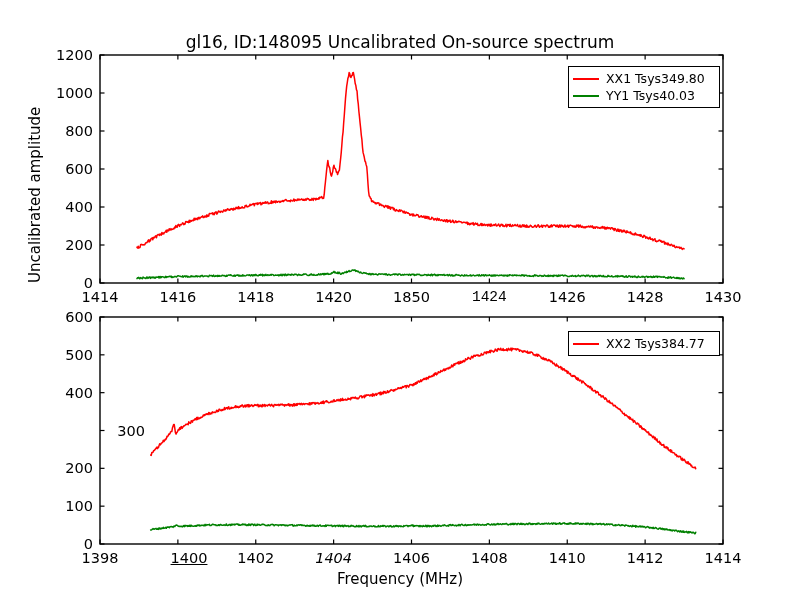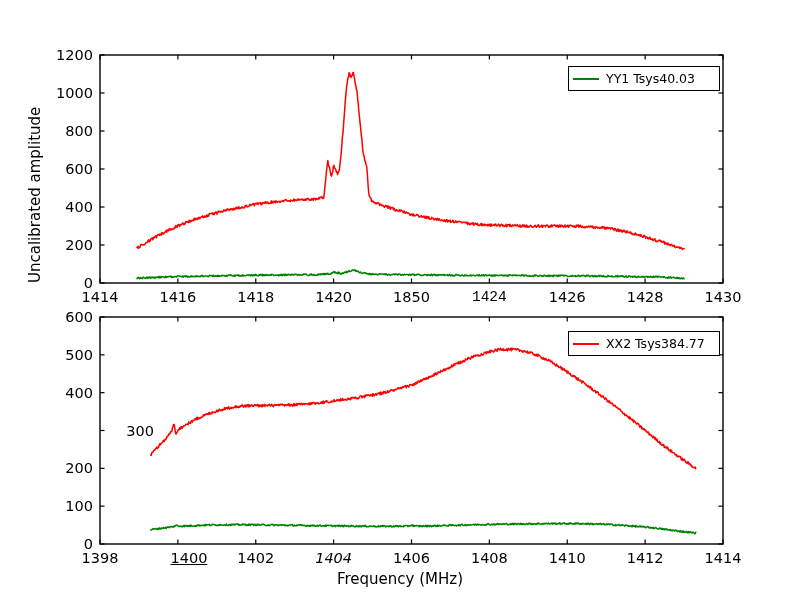--- a/index.html
+++ b/index.html
@@ -89,20 +89,21 @@
     font-size: 12.5px;
     color: #000;
     font-family: "DejaVu Sans", sans-serif;
   }
 </style>
 </head>
 <body>
 
 <div id="figure">
 
+  <div class="fig-title" style="top:32px;">gl16, ID:148095 Uncalibrated On-source spectrum</div>
 
   <div class="panel" style="left:0px; top:0px; width:800px; height:310px;">
     <svg id="svg-top" width="800" height="310">
         <rect x="100" y="55" width="623" height="228" fill="none" stroke="#000000" stroke-width="1.4"></rect>
         <line x1="100" y1="283" x2="100" y2="278.5" stroke="#000000" stroke-width="1.2"></line>
         <line x1="100" y1="55" x2="100" y2="59.5" stroke="#000000" stroke-width="1.2"></line>
         <line x1="177.875" y1="283" x2="177.875" y2="278.5" stroke="#000000" stroke-width="1.2"></line>
         <line x1="177.875" y1="55" x2="177.875" y2="59.5" stroke="#000000" stroke-width="1.2"></line>
         <line x1="255.75" y1="283" x2="255.75" y2="278.5" stroke="#000000" stroke-width="1.2"></line>
         <line x1="255.75" y1="55" x2="255.75" y2="59.5" stroke="#000000" stroke-width="1.2"></line>
@@ -130,20 +131,24 @@
         <line x1="723" y1="131" x2="718.5" y2="131" stroke="#000000" stroke-width="1.2"></line>
         <line x1="100" y1="93" x2="104.5" y2="93" stroke="#000000" stroke-width="1.2"></line>
         <line x1="723" y1="93" x2="718.5" y2="93" stroke="#000000" stroke-width="1.2"></line>
         <line x1="100" y1="55" x2="104.5" y2="55" stroke="#000000" stroke-width="1.2"></line>
         <line x1="723" y1="55" x2="718.5" y2="55" stroke="#000000" stroke-width="1.2"></line>
         <path d="M136.99 247.21L137.60 248.06L138.21 246.22L138.81 248.12L139.42 247.45L140.03 247.39L140.64 244.67L141.25 244.24L141.85 244.73L142.46 244.62L143.07 245.09L143.68 244.68L144.28 244.90L144.89 244.51L145.50 243.12L146.11 242.78L146.72 242.82L147.32 242.01L147.93 240.75L148.54 239.82L149.15 242.03L149.76 239.99L150.36 240.96L150.97 238.64L151.58 238.43L152.19 237.86L152.79 239.82L153.40 237.37L154.01 237.93L154.62 237.26L155.23 236.30L155.83 235.70L156.44 237.77L157.05 235.39L157.66 234.93L158.27 234.47L158.87 234.87L159.48 235.54L160.09 233.84L160.70 234.88L161.30 235.12L161.91 232.48L162.52 233.94L163.13 233.12L163.74 233.92L164.34 232.41L164.95 232.21L165.56 231.75L166.17 230.25L166.78 232.28L167.38 229.98L167.99 230.65L168.60 230.91L169.21 228.65L169.81 230.08L170.42 230.09L171.03 228.59L171.64 229.81L172.25 229.19L172.85 229.34L173.46 228.54L174.07 228.70L174.68 227.08L175.29 227.82L175.89 225.53L176.50 226.86L177.11 227.25L177.72 225.13L178.32 224.39L178.93 225.20L179.54 226.43L180.15 224.46L180.76 224.73L181.36 224.76L181.97 223.85L182.58 222.87L183.19 223.15L183.80 224.68L184.40 223.73L185.01 224.16L185.62 221.72L186.23 221.40L186.83 222.08L187.44 222.20L188.05 221.50L188.66 222.60L189.27 220.28L189.87 222.31L190.48 220.43L191.09 220.74L191.70 221.26L192.31 220.13L192.91 220.18L193.52 220.64L194.13 218.27L194.74 219.96L195.34 218.36L195.95 219.54L196.56 218.82L197.17 218.13L197.78 219.61L198.38 217.71L198.99 217.29L199.60 218.77L200.21 217.86L200.82 217.31L201.42 216.72L202.03 216.94L202.64 215.79L203.25 217.52L203.85 217.52L204.46 216.87L205.07 215.78L205.68 216.99L206.29 216.93L206.89 214.87L207.50 216.43L208.11 215.28L208.72 216.10L209.33 213.54L209.93 213.46L210.54 213.63L211.15 213.62L211.76 213.54L212.36 212.80L212.97 214.58L213.58 213.23L214.19 214.67L214.80 212.62L215.40 212.85L216.01 211.73L216.62 214.02L217.23 213.75L217.84 212.27L218.44 211.04L219.05 211.78L219.66 211.48L220.27 212.45L220.87 211.35L221.48 211.22L222.09 211.77L222.70 212.13L223.31 210.96L223.91 209.88L224.52 210.56L225.13 211.25L225.74 209.69L226.35 210.70L226.95 209.47L227.56 208.89L228.17 209.87L228.78 209.17L229.38 210.16L229.99 210.20L230.60 209.08L231.21 208.46L231.82 209.28L232.42 208.83L233.03 210.25L233.64 208.18L234.25 208.63L234.86 209.55L235.46 208.78L236.07 207.24L236.68 208.50L237.29 207.66L237.89 208.64L238.50 206.61L239.11 208.74L239.72 207.43L240.33 208.31L240.93 208.01L241.54 207.77L242.15 206.74L242.76 207.84L243.37 207.95L243.97 207.63L244.58 207.80L245.19 205.53L245.80 206.02L246.40 205.38L247.01 206.96L247.62 206.86L248.23 206.65L248.84 206.06L249.44 206.02L250.05 204.28L250.66 205.53L251.27 204.75L251.88 204.76L252.48 203.94L253.09 204.13L253.70 203.57L254.31 205.82L254.92 203.79L255.52 203.49L256.13 203.53L256.74 203.29L257.35 204.59L257.95 202.84L258.56 203.98L259.17 203.17L259.78 202.80L260.39 202.47L260.99 204.86L261.60 203.35L262.21 203.90L262.82 202.54L263.43 203.30L264.03 202.81L264.64 203.12L265.25 201.73L265.86 203.21L266.46 202.98L267.07 201.96L267.68 202.06L268.29 203.71L268.90 203.20L269.50 203.46L270.11 203.17L270.72 203.22L271.33 200.83L271.94 203.37L272.54 201.57L273.15 202.77L273.76 201.31L274.37 202.13L274.97 201.00L275.58 202.74L276.19 200.94L276.80 201.94L277.41 202.23L278.01 201.42L278.62 201.45L279.23 201.24L279.84 202.45L280.45 202.11L281.05 201.08L281.66 201.57L282.27 201.26L282.88 200.48L283.48 201.50L284.09 200.45L284.70 200.48L285.31 199.73L285.92 199.58L286.52 200.24L287.13 201.00L287.74 200.93L288.35 200.77L288.96 201.11L289.56 200.77L290.17 201.62L290.78 200.10L291.39 200.40L291.99 200.75L292.60 200.99L293.21 200.62L293.82 199.07L294.43 201.11L295.03 199.73L295.64 200.08L296.25 200.50L296.86 200.61L297.47 199.08L298.07 200.06L298.68 199.09L299.29 200.00L299.90 199.37L300.50 199.77L301.11 199.58L301.72 198.87L302.33 199.57L302.94 200.32L303.54 199.32L304.15 200.38L304.76 199.74L305.37 198.96L305.98 200.33L306.58 199.42L307.19 198.40L307.80 198.88L308.41 198.73L309.01 199.74L309.62 200.33L310.23 199.56L310.84 200.28L311.45 200.14L312.05 198.35L312.66 199.54L313.27 200.38L313.88 198.25L314.49 198.74L315.09 198.62L315.70 200.00L316.31 198.38L316.92 199.30L317.52 198.78L318.13 199.30L318.74 197.78L319.35 198.82L319.96 197.09L320.56 197.43L321.17 197.24L321.78 196.62L322.39 198.45L323.00 198.03L323.60 198.42L324.21 194.47L324.82 187.36L325.43 182.02L326.03 175.95L326.64 169.81L327.25 164.87L327.86 160.47L328.47 165.33L329.07 166.76L329.68 167.76L330.29 172.07L330.90 174.89L331.51 176.18L332.11 173.78L332.72 171.61L333.33 167.15L333.94 165.23L334.54 167.99L335.15 168.31L335.76 169.45L336.37 172.15L336.98 171.93L337.58 174.48L338.19 172.63L338.80 171.03L339.41 170.05L340.02 164.16L340.62 158.60L341.23 152.61L341.84 145.03L342.45 136.80L343.05 132.11L343.66 123.03L344.27 115.45L344.88 106.88L345.49 98.64L346.09 92.10L346.70 86.10L347.31 82.30L347.92 78.20L348.53 76.64L349.13 72.60L349.74 73.73L350.35 76.93L350.96 77.45L351.56 75.70L352.17 75.47L352.78 72.65L353.39 72.56L354.00 75.82L354.60 79.07L355.21 83.54L355.82 85.47L356.43 89.64L357.04 91.04L357.64 99.07L358.25 103.79L358.86 111.25L359.47 116.90L360.07 122.93L360.68 128.53L361.29 135.11L361.90 139.56L362.51 147.48L363.11 152.66L363.72 154.88L364.33 157.53L364.94 161.00L365.55 161.98L366.15 164.88L366.76 166.81L367.37 174.23L367.98 183.69L368.58 191.52L369.19 195.93L369.80 196.56L370.41 198.21L371.02 198.46L371.62 201.59L372.23 201.26L372.84 200.83L373.45 202.30L374.06 202.13L374.66 202.28L375.27 203.70L375.88 202.68L376.49 203.76L377.09 203.41L377.70 202.65L378.31 202.99L378.92 202.91L379.53 205.37L380.13 204.85L380.74 204.06L381.35 205.03L381.96 205.80L382.57 205.28L383.17 205.61L383.78 206.50L384.39 207.45L385.00 206.31L385.60 205.49L386.21 205.89L386.82 206.87L387.43 205.78L388.04 208.27L388.64 206.13L389.25 207.92L389.86 206.85L390.47 209.19L391.08 207.35L391.68 207.76L392.29 207.41L392.90 207.57L393.51 209.68L394.11 208.33L394.72 210.00L395.33 210.98L395.94 210.62L396.55 209.55L397.15 210.56L397.76 210.70L398.37 211.35L398.98 210.26L399.59 209.76L400.19 211.41L400.80 210.19L401.41 210.20L402.02 210.79L402.62 211.33L403.23 212.80L403.84 211.22L404.45 211.24L405.06 213.29L405.66 212.83L406.27 212.04L406.88 212.51L407.49 213.17L408.10 212.86L408.70 213.32L409.31 213.69L409.92 215.28L410.53 214.34L411.13 214.89L411.74 214.29L412.35 213.98L412.96 216.02L413.57 214.10L414.17 215.61L414.78 215.86L415.39 215.86L416.00 215.48L416.61 214.47L417.21 215.03L417.82 214.67L418.43 215.62L419.04 217.22L419.64 217.13L420.25 216.64L420.86 215.92L421.47 215.71L422.08 217.14L422.68 217.07L423.29 216.73L423.90 215.93L424.51 217.82L425.12 218.11L425.72 216.24L426.33 218.30L426.94 216.40L427.55 216.79L428.15 218.82L428.76 216.66L429.37 218.57L429.98 219.43L430.59 219.02L431.19 219.13L431.80 217.18L432.41 217.76L433.02 218.21L433.63 219.81L434.23 219.90L434.84 218.82L435.45 218.58L436.06 219.59L436.66 220.39L437.27 218.29L437.88 218.84L438.49 220.23L439.10 218.78L439.70 219.64L440.31 220.44L440.92 220.48L441.53 219.82L442.14 219.97L442.74 220.52L443.35 221.33L443.96 220.14L444.57 219.79L445.17 221.28L445.78 221.70L446.39 219.76L447.00 219.72L447.61 222.09L448.21 220.41L448.82 221.38L449.43 220.81L450.04 220.01L450.65 222.37L451.25 221.89L451.86 221.94L452.47 220.33L453.08 220.53L453.68 222.57L454.29 222.64L454.90 222.56L455.51 220.85L456.12 221.24L456.72 222.48L457.33 221.80L457.94 221.89L458.55 221.29L459.16 221.30L459.76 221.73L460.37 221.67L460.98 221.65L461.59 222.67L462.19 222.73L462.80 222.65L463.41 222.14L464.02 222.17L464.63 222.42L465.23 222.38L465.84 222.91L466.45 222.96L467.06 222.01L467.67 224.43L468.27 222.87L468.88 224.20L469.49 224.71L470.10 223.38L470.70 224.34L471.31 223.54L471.92 223.27L472.53 223.98L473.14 222.65L473.74 224.98L474.35 224.86L474.96 223.62L475.57 223.06L476.18 224.28L476.78 224.27L477.39 223.31L478.00 225.53L478.61 225.17L479.21 225.20L479.82 225.44L480.43 224.39L481.04 223.42L481.65 225.43L482.25 223.85L482.86 225.47L483.47 225.32L484.08 224.21L484.69 224.34L485.29 225.58L485.90 224.92L486.51 224.73L487.12 224.49L487.72 226.06L488.33 224.34L488.94 224.64L489.55 225.78L490.16 224.11L490.76 226.20L491.37 224.14L491.98 225.74L492.59 225.54L493.20 225.42L493.80 224.59L494.41 225.37L495.02 224.65L495.63 223.93L496.23 225.70L496.84 225.94L497.45 225.24L498.06 224.81L498.67 224.08L499.27 225.47L499.88 226.50L500.49 225.58L501.10 224.25L501.71 224.87L502.31 224.43L502.92 226.13L503.53 225.29L504.14 226.55L504.74 226.15L505.35 225.74L505.96 224.31L506.57 226.82L507.18 226.10L507.78 224.42L508.39 225.01L509.00 224.63L509.61 226.19L510.22 224.31L510.82 225.84L511.43 226.40L512.04 226.32L512.65 224.81L513.25 225.87L513.86 225.67L514.47 225.29L515.08 224.51L515.69 225.63L516.29 225.83L516.90 225.55L517.51 224.45L518.12 226.39L518.73 226.46L519.33 226.72L519.94 225.00L520.55 226.98L521.16 226.29L521.76 226.90L522.37 224.88L522.98 224.80L523.59 226.41L524.20 224.97L524.80 226.66L525.41 225.54L526.02 227.27L526.63 224.89L527.24 227.12L527.84 226.14L528.45 227.16L529.06 227.05L529.67 226.55L530.27 225.22L530.88 225.57L531.49 226.34L532.10 227.02L532.71 227.31L533.31 227.06L533.92 226.83L534.53 225.86L535.14 225.24L535.75 226.15L536.35 227.31L536.96 226.35L537.57 225.92L538.18 224.67L538.78 225.81L539.39 227.34L540.00 226.23L540.61 226.26L541.22 226.54L541.82 225.08L542.43 227.35L543.04 225.94L543.65 225.40L544.26 225.57L544.86 225.66L545.47 226.82L546.08 225.79L546.69 225.06L547.29 225.09L547.90 225.64L548.51 227.16L549.12 227.10L549.73 227.13L550.33 225.43L550.94 226.82L551.55 224.89L552.16 226.76L552.77 225.35L553.37 225.18L553.98 224.86L554.59 225.29L555.20 225.30L555.80 226.56L556.41 226.62L557.02 224.99L557.63 225.63L558.24 227.27L558.84 227.36L559.45 224.97L560.06 225.27L560.67 227.06L561.28 225.32L561.88 225.15L562.49 226.44L563.10 226.30L563.71 227.09L564.31 225.86L564.92 224.98L565.53 227.10L566.14 226.57L566.75 225.95L567.35 226.37L567.96 225.08L568.57 227.28L569.18 226.05L569.79 225.36L570.39 225.04L571.00 225.50L571.61 225.68L572.22 225.74L572.82 226.63L573.43 226.01L574.04 227.04L574.65 225.91L575.26 227.07L575.86 227.21L576.47 225.13L577.08 226.23L577.69 225.36L578.30 224.92L578.90 227.23L579.51 226.14L580.12 225.03L580.73 226.18L581.33 227.27L581.94 226.31L582.55 226.37L583.16 227.64L583.77 226.94L584.37 227.68L584.98 226.84L585.59 227.72L586.20 226.54L586.81 227.02L587.41 226.72L588.02 226.49L588.63 226.04L589.24 227.02L589.84 227.09L590.45 225.91L591.06 226.57L591.67 227.05L592.28 225.81L592.88 227.59L593.49 228.19L594.10 226.88L594.71 227.89L595.32 228.25L595.92 226.81L596.53 226.94L597.14 226.92L597.75 228.03L598.35 227.58L598.96 227.44L599.57 228.17L600.18 228.37L600.79 227.60L601.39 226.98L602.00 228.23L602.61 226.45L603.22 227.23L603.83 228.22L604.43 226.93L605.04 229.11L605.65 227.48L606.26 229.07L606.86 227.39L607.47 227.23L608.08 228.64L608.69 227.69L609.30 227.79L609.90 228.40L610.51 229.13L611.12 227.77L611.73 227.66L612.34 227.97L612.94 229.32L613.55 228.54L614.16 230.55L614.77 228.57L615.37 228.76L615.98 229.90L616.59 231.15L617.20 230.61L617.81 228.97L618.41 231.19L619.02 229.44L619.63 231.50L620.24 230.49L620.85 229.76L621.45 230.61L622.06 232.16L622.67 231.15L623.28 230.17L623.88 231.62L624.49 230.36L625.10 231.66L625.71 232.57L626.32 232.67L626.92 230.73L627.53 232.31L628.14 232.06L628.75 232.59L629.36 232.22L629.96 232.90L630.57 231.86L631.18 233.75L631.79 233.23L632.39 234.30L633.00 234.65L633.61 234.13L634.22 234.88L634.83 233.61L635.43 232.99L636.04 234.87L636.65 234.25L637.26 235.07L637.87 234.78L638.47 235.02L639.08 235.45L639.69 234.71L640.30 236.19L640.90 234.61L641.51 235.94L642.12 236.37L642.73 237.41L643.34 237.06L643.94 235.30L644.55 235.84L645.16 236.56L645.77 238.17L646.38 237.07L646.98 237.12L647.59 238.49L648.20 238.05L648.81 238.99L649.41 237.61L650.02 237.19L650.63 239.32L651.24 238.98L651.85 239.48L652.45 238.91L653.06 240.65L653.67 239.54L654.28 239.44L654.89 238.70L655.49 241.28L656.10 241.02L656.71 241.72L657.32 241.28L657.92 241.16L658.53 240.54L659.14 240.06L659.75 240.28L660.36 241.21L660.96 240.62L661.57 242.11L662.18 242.26L662.79 241.30L663.40 241.79L664.00 241.38L664.61 244.00L665.22 242.52L665.83 243.99L666.43 244.06L667.04 242.97L667.65 244.71L668.26 243.18L668.87 244.86L669.47 244.64L670.08 245.58L670.69 245.05L671.30 244.23L671.91 244.72L672.51 245.92L673.12 246.27L673.73 245.29L674.34 245.47L674.94 247.30L675.55 247.64L676.16 247.34L676.77 246.58L677.38 247.40L677.98 247.59L678.59 247.21L679.20 247.02L679.81 248.42L680.42 247.73L681.02 247.37L681.63 248.61L682.24 249.35L682.85 248.43L683.45 248.40L684.06 248.89" fill="none" stroke="#ff0000" stroke-width="1.5" stroke-linejoin="round" stroke-linecap="round"></path>
         <path d="M136.99 278.62L137.60 277.66L138.21 277.96L138.81 277.41L139.42 278.65L140.03 278.64L140.64 277.58L141.25 277.98L141.85 278.54L142.46 278.66L143.07 277.13L143.68 277.49L144.28 277.93L144.89 277.97L145.50 278.42L146.11 278.43L146.72 276.93L147.32 277.27L147.93 278.36L148.54 277.75L149.15 276.94L149.76 276.93L150.36 278.37L150.97 276.96L151.58 277.66L152.19 277.80L152.79 277.01L153.40 277.63L154.01 277.01L154.62 278.08L155.23 278.19L155.83 276.99L156.44 277.41L157.05 277.21L157.66 277.32L158.27 276.66L158.87 278.01L159.48 276.64L160.09 277.91L160.70 276.47L161.30 277.54L161.91 276.67L162.52 276.79L163.13 276.77L163.74 277.23L164.34 277.64L164.95 277.43L165.56 276.32L166.17 277.55L166.78 276.60L167.38 276.95L167.99 276.76L168.60 276.85L169.21 276.16L169.81 276.60L170.42 276.69L171.03 276.02L171.64 277.51L172.25 276.81L172.85 277.50L173.46 277.06L174.07 277.00L174.68 276.38L175.29 276.44L175.89 276.71L176.50 276.98L177.11 276.32L177.72 275.80L178.32 275.78L178.93 275.96L179.54 276.15L180.15 276.17L180.76 276.54L181.36 276.63L181.97 276.90L182.58 275.79L183.19 277.14L183.80 276.44L184.40 276.06L185.01 275.85L185.62 276.96L186.23 275.90L186.83 275.92L187.44 277.11L188.05 276.32L188.66 277.01L189.27 276.89L189.87 277.05L190.48 276.10L191.09 276.81L191.70 275.86L192.31 276.18L192.91 276.74L193.52 276.47L194.13 276.24L194.74 276.75L195.34 276.71L195.95 275.78L196.56 276.00L197.17 276.87L197.78 276.04L198.38 276.39L198.99 276.20L199.60 276.67L200.21 276.77L200.82 275.69L201.42 275.96L202.03 275.38L202.64 275.93L203.25 276.70L203.85 276.37L204.46 276.01L205.07 275.96L205.68 275.89L206.29 275.91L206.89 275.88L207.50 276.42L208.11 276.44L208.72 276.72L209.33 275.16L209.93 275.35L210.54 275.74L211.15 275.73L211.76 275.47L212.36 276.45L212.97 275.90L213.58 275.15L214.19 276.52L214.80 276.30L215.40 276.37L216.01 275.51L216.62 276.00L217.23 276.46L217.84 275.30L218.44 276.29L219.05 275.44L219.66 276.22L220.27 275.97L220.87 276.06L221.48 275.94L222.09 275.32L222.70 275.33L223.31 275.76L223.91 275.58L224.52 275.61L225.13 276.34L225.74 276.39L226.35 275.27L226.95 276.29L227.56 275.37L228.17 275.20L228.78 275.02L229.38 275.09L229.99 275.42L230.60 274.73L231.21 275.16L231.82 275.57L232.42 275.89L233.03 275.99L233.64 276.13L234.25 275.16L234.86 276.18L235.46 276.21L236.07 275.12L236.68 275.33L237.29 275.21L237.89 274.83L238.50 276.02L239.11 275.12L239.72 275.99L240.33 276.14L240.93 275.32L241.54 275.96L242.15 276.10L242.76 274.73L243.37 275.94L243.97 275.40L244.58 275.85L245.19 275.88L245.80 275.76L246.40 275.29L247.01 274.97L247.62 275.08L248.23 274.98L248.84 275.43L249.44 274.78L250.05 275.42L250.66 275.86L251.27 275.06L251.88 274.82L252.48 275.86L253.09 274.82L253.70 275.59L254.31 274.76L254.92 275.61L255.52 274.44L256.13 274.76L256.74 275.57L257.35 275.51L257.95 275.87L258.56 275.74L259.17 274.72L259.78 275.19L260.39 274.39L260.99 275.20L261.60 274.91L262.21 274.35L262.82 275.93L263.43 275.08L264.03 274.77L264.64 275.65L265.25 275.28L265.86 274.40L266.46 275.31L267.07 275.40L267.68 274.67L268.29 274.99L268.90 275.50L269.50 275.06L270.11 275.13L270.72 274.42L271.33 275.18L271.94 274.32L272.54 274.63L273.15 274.81L273.76 275.51L274.37 275.52L274.97 275.29L275.58 275.03L276.19 275.30L276.80 275.30L277.41 275.35L278.01 274.82L278.62 275.77L279.23 274.82L279.84 275.49L280.45 275.31L281.05 274.17L281.66 275.62L282.27 275.67L282.88 274.20L283.48 275.02L284.09 274.51L284.70 275.68L285.31 274.13L285.92 274.39L286.52 275.54L287.13 275.32L287.74 274.32L288.35 274.35L288.96 274.94L289.56 274.52L290.17 274.62L290.78 275.33L291.39 274.18L291.99 274.69L292.60 274.40L293.21 275.14L293.82 275.12L294.43 274.30L295.03 274.48L295.64 274.20L296.25 274.25L296.86 274.78L297.47 275.56L298.07 274.89L298.68 274.19L299.29 274.97L299.90 274.75L300.50 274.92L301.11 275.26L301.72 275.32L302.33 274.82L302.94 274.87L303.54 274.00L304.15 274.39L304.76 274.05L305.37 274.11L305.98 274.00L306.58 274.71L307.19 275.08L307.80 275.41L308.41 275.42L309.01 275.21L309.62 275.41L310.23 274.37L310.84 274.74L311.45 273.93L312.05 275.01L312.66 274.86L313.27 275.28L313.88 274.39L314.49 275.06L315.09 275.33L315.70 275.34L316.31 275.25L316.92 274.67L317.52 275.13L318.13 274.43L318.74 273.86L319.35 274.81L319.96 274.79L320.56 273.91L321.17 274.69L321.78 273.97L322.39 274.13L323.00 273.47L323.60 274.79L324.21 273.43L324.82 274.61L325.43 273.54L326.03 274.14L326.64 273.46L327.25 273.93L327.86 273.31L328.47 274.45L329.07 274.12L329.68 274.32L330.29 274.04L330.90 274.05L331.51 272.88L332.11 273.30L332.72 272.69L333.33 272.10L333.94 271.35L334.54 272.77L335.15 272.00L335.76 272.95L336.37 273.15L336.98 273.43L337.58 272.16L338.19 273.58L338.80 272.19L339.41 272.51L340.02 273.48L340.62 274.14L341.23 274.13L341.84 273.27L342.45 272.86L343.05 273.65L343.66 273.22L344.27 272.52L344.88 272.03L345.49 272.13L346.09 272.64L346.70 271.26L347.31 272.28L347.92 271.66L348.53 271.37L349.13 270.50L349.74 271.65L350.35 271.29L350.96 271.27L351.56 270.66L352.17 270.01L352.78 269.90L353.39 270.32L354.00 270.44L354.60 269.89L355.21 269.93L355.82 271.43L356.43 270.71L357.04 270.90L357.64 271.62L358.25 271.19L358.86 272.08L359.47 272.68L360.07 272.85L360.68 272.07L361.29 272.73L361.90 273.31L362.51 273.45L363.11 273.09L363.72 272.50L364.33 272.97L364.94 272.86L365.55 273.29L366.15 272.92L366.76 273.83L367.37 273.63L367.98 273.91L368.58 274.37L369.19 273.46L369.80 274.27L370.41 274.82L371.02 273.58L371.62 274.68L372.23 273.90L372.84 273.62L373.45 274.53L374.06 274.16L374.66 274.38L375.27 274.25L375.88 273.96L376.49 274.21L377.09 274.78L377.70 275.04L378.31 274.39L378.92 273.75L379.53 273.98L380.13 274.03L380.74 274.22L381.35 274.08L381.96 273.84L382.57 274.04L383.17 274.09L383.78 274.47L384.39 274.20L385.00 273.79L385.60 274.74L386.21 273.86L386.82 274.32L387.43 275.23L388.04 274.82L388.64 274.34L389.25 274.44L389.86 274.90L390.47 275.27L391.08 274.67L391.68 274.92L392.29 274.69L392.90 274.26L393.51 274.30L394.11 273.90L394.72 274.73L395.33 274.38L395.94 273.88L396.55 274.60L397.15 274.27L397.76 275.14L398.37 274.44L398.98 273.92L399.59 274.07L400.19 274.29L400.80 275.15L401.41 275.19L402.02 274.72L402.62 274.42L403.23 275.18L403.84 274.87L404.45 274.24L405.06 274.81L405.66 274.65L406.27 274.38L406.88 274.67L407.49 274.52L408.10 274.42L408.70 275.20L409.31 274.27L409.92 274.24L410.53 275.42L411.13 274.88L411.74 274.21L412.35 274.48L412.96 274.15L413.57 274.17L414.17 275.55L414.78 274.44L415.39 275.12L416.00 275.17L416.61 274.51L417.21 274.16L417.82 274.45L418.43 274.44L419.04 274.21L419.64 274.56L420.25 275.18L420.86 275.60L421.47 275.15L422.08 275.56L422.68 275.19L423.29 275.31L423.90 275.09L424.51 274.47L425.12 274.74L425.72 274.65L426.33 274.63L426.94 275.63L427.55 275.35L428.15 274.38L428.76 275.14L429.37 275.21L429.98 274.78L430.59 275.60L431.19 274.23L431.80 274.30L432.41 275.78L433.02 274.84L433.63 274.77L434.23 274.35L434.84 274.26L435.45 275.58L436.06 274.83L436.66 275.49L437.27 275.76L437.88 274.46L438.49 275.36L439.10 274.67L439.70 274.79L440.31 275.00L440.92 274.75L441.53 274.71L442.14 275.30L442.74 274.67L443.35 275.09L443.96 274.38L444.57 275.45L445.17 275.19L445.78 275.16L446.39 274.91L447.00 274.93L447.61 274.63L448.21 275.78L448.82 275.37L449.43 274.49L450.04 274.98L450.65 275.96L451.25 275.43L451.86 274.67L452.47 275.96L453.08 275.30L453.68 275.97L454.29 275.52L454.90 275.74L455.51 274.84L456.12 274.45L456.72 274.91L457.33 274.88L457.94 275.18L458.55 274.98L459.16 275.17L459.76 275.51L460.37 276.05L460.98 275.70L461.59 275.05L462.19 275.17L462.80 275.52L463.41 275.99L464.02 276.01L464.63 274.81L465.23 275.71L465.84 275.62L466.45 274.99L467.06 275.67L467.67 275.58L468.27 275.84L468.88 275.73L469.49 275.28L470.10 275.69L470.70 274.88L471.31 275.90L471.92 275.82L472.53 275.46L473.14 274.98L473.74 275.14L474.35 275.89L474.96 275.74L475.57 275.66L476.18 275.32L476.78 275.48L477.39 274.97L478.00 275.43L478.61 275.84L479.21 274.60L479.82 275.73L480.43 275.84L481.04 276.05L481.65 274.78L482.25 275.24L482.86 275.55L483.47 274.74L484.08 276.03L484.69 275.74L485.29 274.68L485.90 274.88L486.51 275.73L487.12 275.44L487.72 275.28L488.33 275.56L488.94 275.30L489.55 274.75L490.16 275.44L490.76 275.89L491.37 276.11L491.98 274.95L492.59 276.03L493.20 276.12L493.80 274.88L494.41 274.90L495.02 276.14L495.63 275.11L496.23 275.44L496.84 275.26L497.45 275.20L498.06 275.63L498.67 275.73L499.27 275.23L499.88 275.53L500.49 275.21L501.10 275.27L501.71 275.09L502.31 275.68L502.92 275.41L503.53 275.88L504.14 275.04L504.74 275.95L505.35 275.62L505.96 275.11L506.57 275.74L507.18 276.24L507.78 275.03L508.39 275.72L509.00 275.83L509.61 274.71L510.22 275.09L510.82 275.10L511.43 275.33L512.04 275.65L512.65 275.01L513.25 275.64L513.86 275.43L514.47 274.95L515.08 275.32L515.69 275.10L516.29 275.68L516.90 275.06L517.51 275.45L518.12 275.50L518.73 275.56L519.33 275.45L519.94 275.35L520.55 275.75L521.16 275.85L521.76 274.88L522.37 275.43L522.98 274.85L523.59 275.43L524.20 276.20L524.80 275.04L525.41 275.28L526.02 275.40L526.63 275.28L527.24 275.96L527.84 276.03L528.45 275.92L529.06 275.54L529.67 276.21L530.27 276.03L530.88 276.30L531.49 276.16L532.10 276.19L532.71 275.80L533.31 276.35L533.92 275.81L534.53 274.84L535.14 275.86L535.75 274.96L536.35 275.61L536.96 275.51L537.57 275.81L538.18 276.33L538.78 276.15L539.39 275.45L540.00 275.76L540.61 275.43L541.22 275.60L541.82 276.38L542.43 275.83L543.04 276.17L543.65 276.26L544.26 275.12L544.86 275.42L545.47 275.83L546.08 276.30L546.69 276.04L547.29 275.55L547.90 276.35L548.51 275.18L549.12 276.36L549.73 275.63L550.33 275.35L550.94 276.20L551.55 275.63L552.16 275.46L552.77 276.47L553.37 276.42L553.98 275.09L554.59 275.83L555.20 275.69L555.80 275.39L556.41 275.29L557.02 276.42L557.63 276.37L558.24 274.96L558.84 276.18L559.45 275.27L560.06 275.97L560.67 275.17L561.28 275.37L561.88 275.21L562.49 275.06L563.10 275.64L563.71 275.98L564.31 275.26L564.92 275.58L565.53 275.23L566.14 275.77L566.75 275.68L567.35 276.39L567.96 276.46L568.57 276.53L569.18 276.48L569.79 276.27L570.39 276.06L571.00 275.86L571.61 276.27L572.22 275.34L572.82 275.73L573.43 276.31L574.04 276.16L574.65 275.94L575.26 275.48L575.86 276.65L576.47 276.47L577.08 275.97L577.69 276.07L578.30 275.10L578.90 275.67L579.51 275.87L580.12 276.40L580.73 276.24L581.33 275.57L581.94 275.46L582.55 275.80L583.16 275.33L583.77 275.47L584.37 275.70L584.98 276.14L585.59 276.57L586.20 275.45L586.81 275.19L587.41 275.93L588.02 275.28L588.63 275.19L589.24 276.20L589.84 276.66L590.45 276.60L591.06 275.64L591.67 275.61L592.28 275.46L592.88 276.82L593.49 276.69L594.10 275.62L594.71 275.64L595.32 276.66L595.92 275.78L596.53 276.66L597.14 275.95L597.75 276.49L598.35 275.75L598.96 275.33L599.57 276.42L600.18 275.58L600.79 275.47L601.39 276.23L602.00 276.52L602.61 276.51L603.22 275.50L603.83 276.50L604.43 276.74L605.04 276.23L605.65 276.77L606.26 276.83L606.86 276.58L607.47 276.73L608.08 275.40L608.69 276.29L609.30 276.10L609.90 276.52L610.51 276.45L611.12 276.46L611.73 275.71L612.34 276.54L612.94 276.91L613.55 276.86L614.16 276.57L614.77 276.62L615.37 276.71L615.98 275.73L616.59 276.32L617.20 276.94L617.81 275.61L618.41 276.45L619.02 276.20L619.63 276.60L620.24 276.09L620.85 276.21L621.45 275.82L622.06 276.28L622.67 275.73L623.28 276.76L623.88 276.36L624.49 277.14L625.10 277.08L625.71 276.22L626.32 275.87L626.92 277.20L627.53 277.36L628.14 276.65L628.75 275.86L629.36 275.98L629.96 276.05L630.57 277.04L631.18 276.50L631.79 276.49L632.39 277.23L633.00 276.26L633.61 276.67L634.22 276.93L634.83 275.94L635.43 276.99L636.04 276.87L636.65 277.47L637.26 277.48L637.87 276.67L638.47 276.16L639.08 277.11L639.69 277.06L640.30 277.34L640.90 277.16L641.51 276.79L642.12 276.26L642.73 277.22L643.34 276.42L643.94 276.64L644.55 277.44L645.16 277.00L645.77 276.68L646.38 276.23L646.98 276.44L647.59 277.35L648.20 276.58L648.81 277.26L649.41 276.67L650.02 276.65L650.63 276.35L651.24 277.40L651.85 276.58L652.45 277.39L653.06 277.34L653.67 276.11L654.28 277.18L654.89 277.22L655.49 276.28L656.10 276.39L656.71 276.18L657.32 277.38L657.92 276.18L658.53 276.75L659.14 276.79L659.75 276.54L660.36 276.82L660.96 277.22L661.57 276.94L662.18 276.85L662.79 277.11L663.40 277.24L664.00 276.52L664.61 277.03L665.22 277.40L665.83 277.94L666.43 277.64L667.04 277.75L667.65 278.26L668.26 276.83L668.87 278.08L669.47 277.28L670.08 277.40L670.69 276.86L671.30 278.22L671.91 277.67L672.51 277.57L673.12 277.37L673.73 277.06L674.34 277.95L674.94 278.03L675.55 278.04L676.16 278.37L676.77 277.42L677.38 278.44L677.98 277.64L678.59 278.49L679.20 277.89L679.81 278.73L680.42 278.86L681.02 277.93L681.63 278.07L682.24 278.93L682.85 278.37L683.45 277.99L684.06 278.78" fill="none" stroke="#008000" stroke-width="1.5" stroke-linejoin="round" stroke-linecap="round"></path>
       </svg>
     <div class="axis-label-y" style="left:26px; top:283px;">Uncalibrated amplitude</div>
     <div class="legend-box" style="left:568px; top:66px; width:152px;">
+      <div class="legend-row">
+        <span class="legend-swatch" style="border-top-color:#ff0000;"></span>
+        <span class="legend-text">XX1 Tsys349.80</span>
+      </div>
       <div class="legend-row">
         <span class="legend-swatch" style="border-top-color:#008000;"></span>
         <span class="legend-text">YY1 Tsys40.03</span>
       </div>
     </div>
   <div class="tick-label-x" style="left: 100px; top: 289px;">1414</div>
       <div class="tick-label-x" style="left: 177.875px; top: 289px;">1416</div>
       <div class="tick-label-x" style="left: 255.75px; top: 289px;">1418</div>
       <div class="tick-label-x" style="left: 333.625px; top: 289px;">1420</div>
       <div class="tick-label-x" style="left: 411.5px; top: 289px;">1850</div>
@@ -210,19 +215,19 @@
       <div class="tick-label-x" style="left: 255.75px; top: 240px;">1402</div>
       <div class="tick-label-x" style="left: 333.625px; top: 240px; font-style: italic;">1404</div>
       <div class="tick-label-x" style="left: 411.5px; top: 240px;">1406</div>
       <div class="tick-label-x" style="left: 489.375px; top: 240px;">1408</div>
       <div class="tick-label-x" style="left: 567.25px; top: 240px;">1410</div>
       <div class="tick-label-x" style="left: 645.125px; top: 240px;">1412</div>
       <div class="tick-label-x" style="left: 723px; top: 240px;">1414</div>
       <div class="tick-label-y" style="left: 0px; width: 93px; top: 234px;">0</div>
       <div class="tick-label-y" style="left: 0px; width: 93px; top: 196.167px;">100</div>
       <div class="tick-label-y" style="left: 0px; width: 93px; top: 158.333px;">200</div>
-      <div class="tick-label-y" style="left: 13px; width: 93px; top: 120.5px; padding-left: 48px;">300</div>
+      <div class="tick-label-y" style="left: 4px; width: 93px; top: 120.5px; padding-left: 48px;">300</div>
       <div class="tick-label-y" style="left: 0px; width: 93px; top: 82.6667px;">400</div>
       <div class="tick-label-y" style="left: 0px; width: 93px; top: 44.8333px;">500</div>
       <div class="tick-label-y" style="left: 0px; width: 93px; top: 7px;">600</div>
     </div>
 
 </div>
 
 </body></html>

